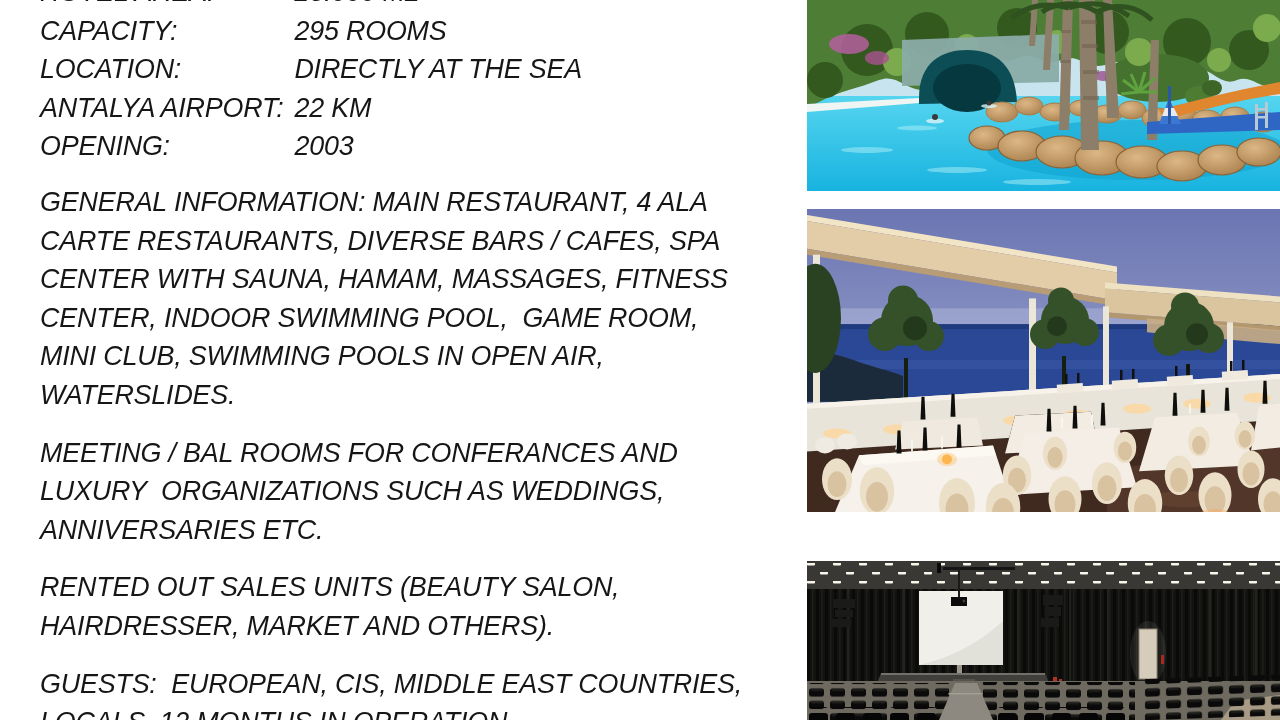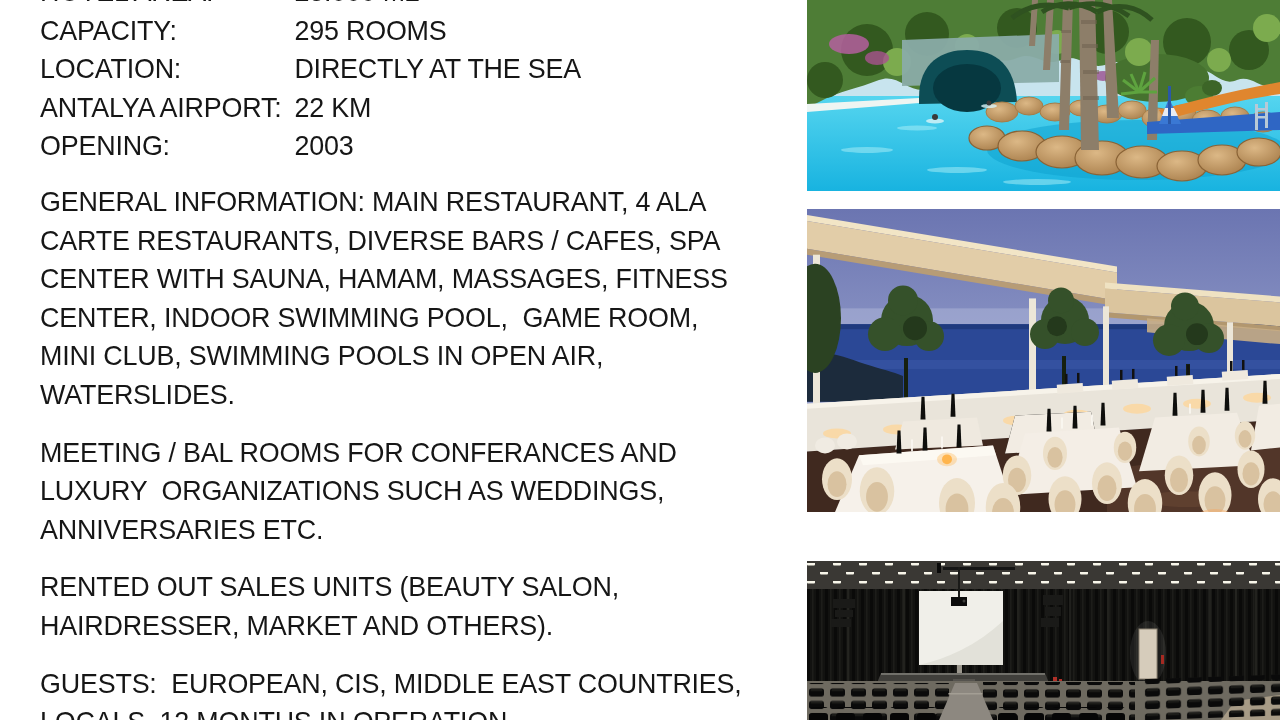--- a/index.html
+++ b/index.html
@@ -1,17 +1,17 @@
 <!DOCTYPE html>
 <html><head>
 <meta charset="utf-8">
 <style>
   html,body{margin:0;padding:0;background:#fff;}
   .slide{position:relative;width:1280px;height:720px;background:#fff;overflow:hidden;
-         font-family:"Liberation Sans",sans-serif;color:#161616;}
+         font-family:"Liberation Sans",sans-serif;color:#161616;font-style:italic;}
   .text-col{position:absolute;left:40px;top:-27px;width:770px;
             transform:scaleX(.96);transform-origin:0 0;
             font-size:28px;line-height:38.6px;letter-spacing:-.2px;}
   .specs{display:grid;grid-template-columns:265px 1fr;margin:0 0 17px 0;}
   .spec-label,.spec-value{white-space:nowrap;}
   .para{margin:0 0 19px 0;white-space:pre-wrap;}
   .photo{position:absolute;left:807px;width:473px;overflow:hidden;background:#dfe8ec;}
   .photo svg{display:block;width:100%;height:100%;}
   #photo-pool{top:0;height:191px;}
   #photo-terrace{top:209px;height:303px;}

